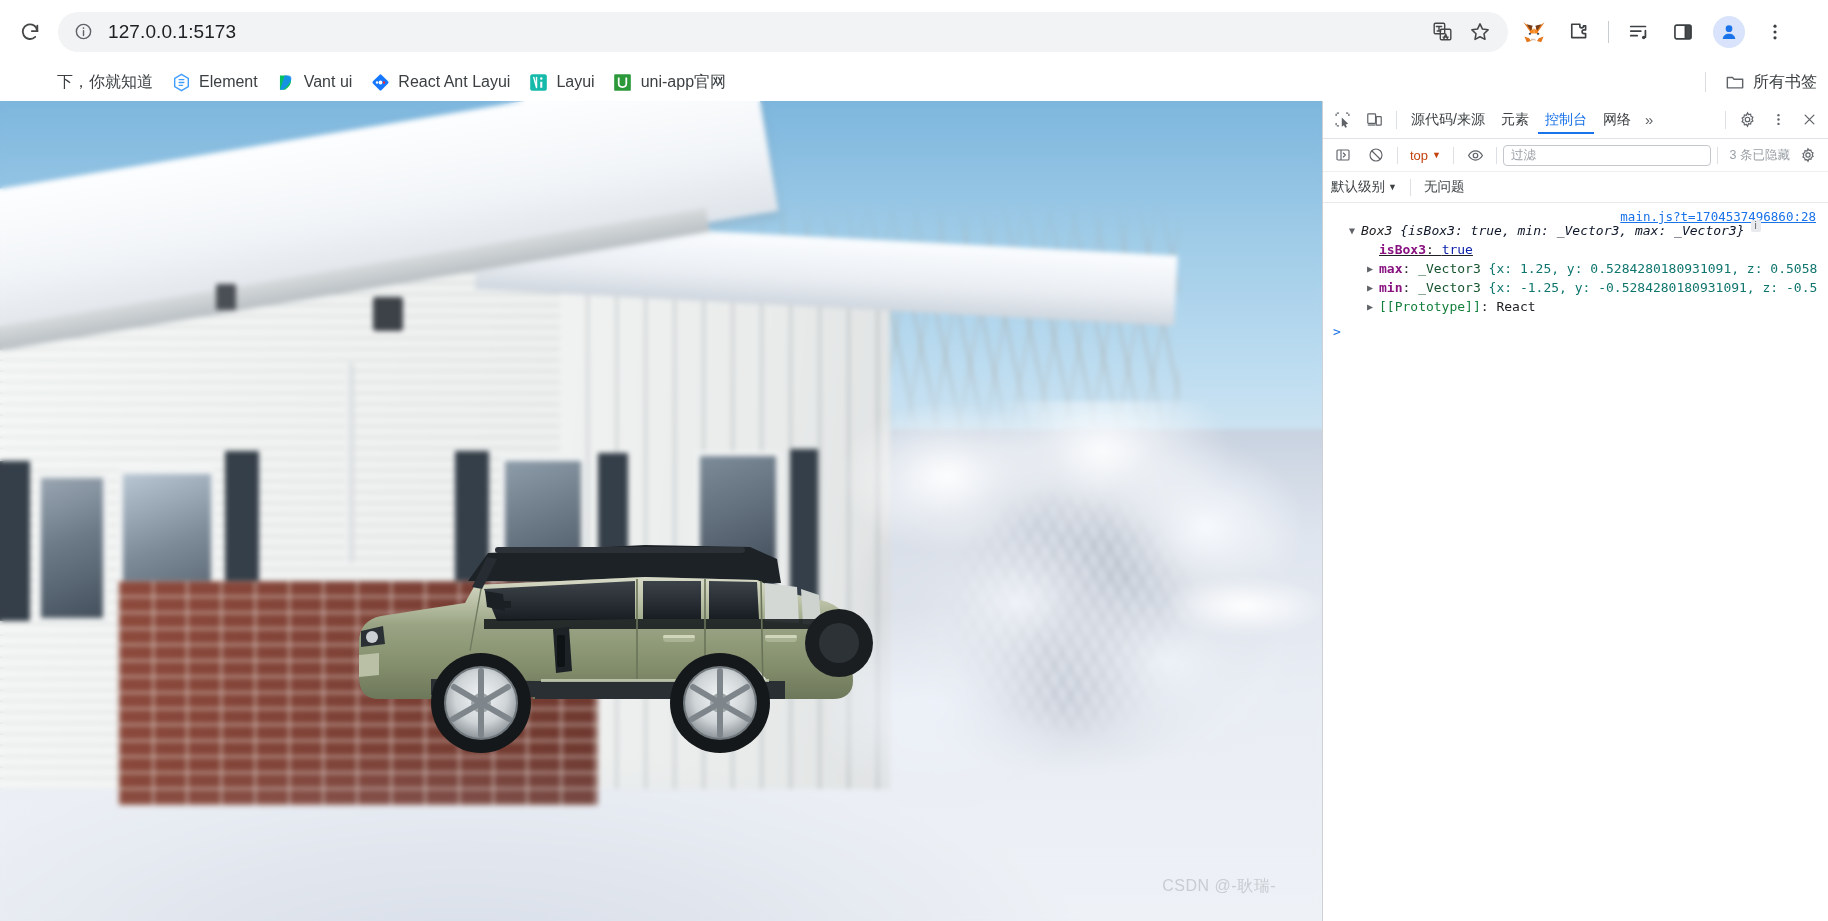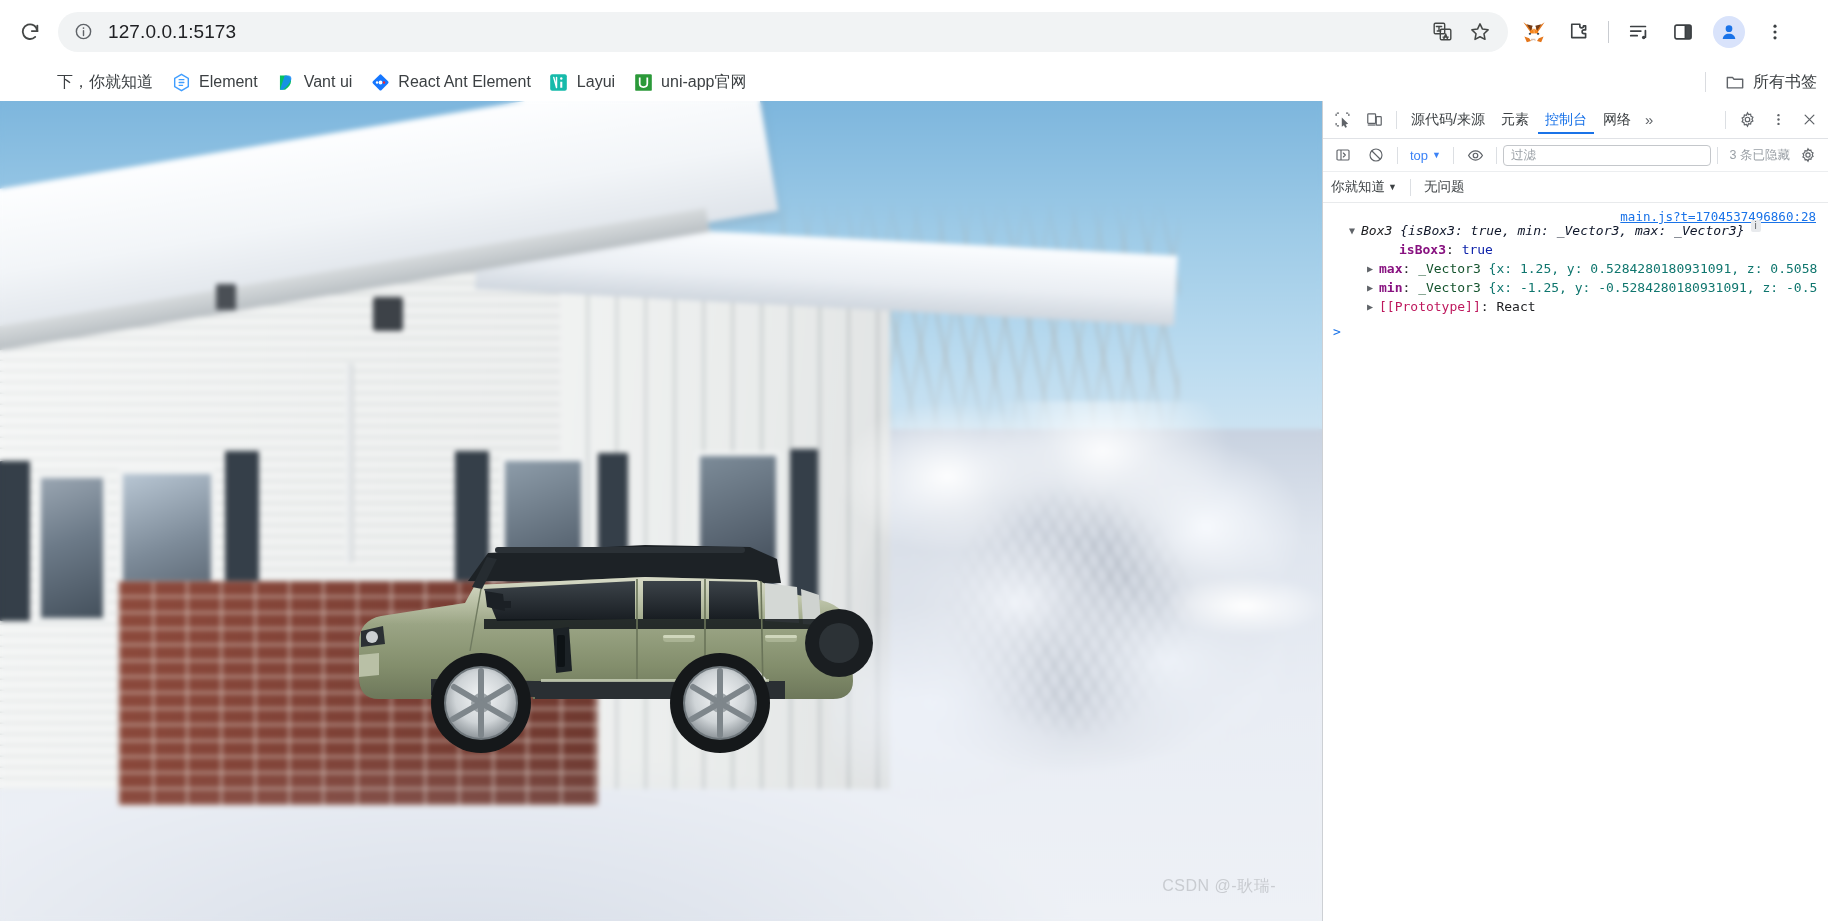--- a/index.html
+++ b/index.html
@@ -224,21 +224,21 @@
   }
   .dt-tab.active{ color:#1a73e8; border-bottom-color:#1a73e8; }
   .dt-more{font-size:15px;color:#5f6368;padding:4px 5px;cursor:pointer;}
   .dt-right{margin-left:auto;display:flex;align-items:center;gap:1px;}
 
   .dt-filterbar{
     height:33px; display:flex; align-items:center; gap:3px;
     padding:0 5px; border-bottom:1px solid #eceef0; flex:0 0 auto;
   }
   .ctx-select{
-    display:flex;align-items:center;gap:4px;font-size:13px;color:#3b82f6;
+    display:flex;align-items:center;gap:4px;font-size:13px;color:#c2410c;
     padding:3px 6px;border-radius:3px;cursor:pointer;
   }
   .filter-input{
     flex:1 1 auto; height:21px; border:1px solid #c4c7cb; border-radius:4px;
     font-size:12.5px; padding:0 7px; color:#202124; background:#fff;
     outline:none; min-width:40px; max-width:320px;
   }
   .filter-input::placeholder{color:#9aa0a6;}
   .hidden-count{font-size:12.5px;color:#9aa0a6;white-space:nowrap;padding-left:6px;}
   .sep-v{width:1px;height:17px;background:#dcdfe3;margin:0 3px;}
@@ -269,21 +269,21 @@
     font-size:10px;line-height:12px;padding:0 4px;margin-left:6px;position:relative;top:-1px;
     font-family:"Liberation Sans",sans-serif; cursor:pointer;
   }
   .t-obj{font-style:italic;color:#202124;}
   .t-key-it{font-style:italic;color:#0f172a;}
   .t-key{color:#881280;font-weight:bold;}
   .t-bool{color:#0d22aa;}
   .t-num{color:#0f766e;}
   .t-cls{color:#14532d;}
   .t-punc{color:#202124;}
-  .t-proto{color:#be185d;}
+  .t-proto{color:#15803d;}
   .prompt-row{ display:flex; align-items:center; padding:6px 0 0 10px; }
   .prompt-ch{ color:#1a73e8; font-size:13px; }
 
   
   .annot-arrow{
     position:absolute; left:1403px; top:336px; width:60px; height:292px;
     pointer-events:none;
   }
 </style>
 </head>
@@ -409,21 +409,21 @@
 
       <div class="bm">
         <span class="bm-ico">
           <svg width="19" height="19" viewBox="0 0 24 24">
               <rect x="12" y="1" width="15.5" height="15.5" rx="2" transform="rotate(45 12 1)" fill="#1677ff"></rect>
               <circle cx="12" cy="12" r="2.4" fill="#fff"></circle>
               <circle cx="7.6" cy="12" r="1.5" fill="#fff"></circle>
               <circle cx="16.4" cy="12" r="1.5" fill="#f5222d"></circle>
             </svg>
         </span>
-        <span>React Ant Element</span>
+        <span>React Ant Layui</span>
       </div>
 
       <div class="bm">
         <span class="bm-ico">
           <svg width="19" height="19" viewBox="0 0 24 24">
               <rect x="1.5" y="1.5" width="21" height="21" rx="2.5" fill="#16baaa"></rect>
               <path d="M6 5.5l3.5 13M9.5 5.5v13" stroke="#fff" stroke-width="1.8" stroke-linecap="round"></path>
               <circle cx="15.5" cy="7" r="1.5" fill="#fff"></circle>
               <path d="M14.2 11h2.6v7.5h-2.6z" fill="#fff"></path>
             </svg>
@@ -690,41 +690,41 @@
       <div class="dt-ibtn">
         <svg width="16" height="16" viewBox="0 0 24 24" fill="none" stroke="currentColor" stroke-width="1.7">
           <circle cx="12" cy="12" r="3.2"></circle>
           <path d="M12 2.6l1.5 2.5 2.9-.5 .6 2.9 2.6 1.4-1.3 2.6 1.3 2.6-2.6 1.4-.6 2.9-2.9-.5L12 21.4l-1.5-2.5-2.9.5-.6-2.9-2.6-1.4 1.3-2.6-1.3-2.6 2.6-1.4 .6-2.9 2.9 .5z"></path>
         </svg>
       </div>
     </div>
 
     <div class="dt-levelbar">
       <div class="level-sel">
-        <span>你就知道</span>
+        <span>默认级别</span>
         <span style="font-size:9px">▼</span>
       </div>
       <span class="sep-v"></span>
       <div class="no-issues">无问题</div>
     </div>
 
     <div class="console-body">
       <span class="src-link">main.js?t=1704537496860:28</span>
 
       <div class="log-entry">
 
         <div class="ln" style="margin-left:18px;">
           <span class="tri">▼</span>
           <span class="t-obj">Box3</span>
           <span>&nbsp;</span>
           <span class="t-key-it">{isBox3: true, min: _Vector3, max: _Vector3}</span>
           <span class="i-badge">i</span>
         </div>
 
-        <div class="ln" style="margin-left:68px;">
+        <div class="ln" style="margin-left:48px;text-decoration:underline;">
           <span class="t-key">isBox3</span>
           <span class="t-punc">:&nbsp;</span>
           <span class="t-bool">true</span>
         </div>
 
         <div class="ln" style="margin-left:36px;">
           <span class="tri">▶</span>
           <span class="t-key">max</span>
           <span class="t-punc">:&nbsp;</span>
           <span class="t-cls">_Vector3</span>

